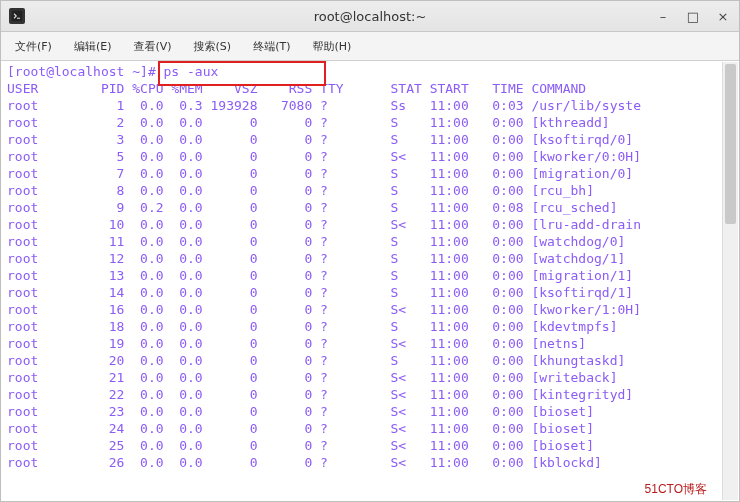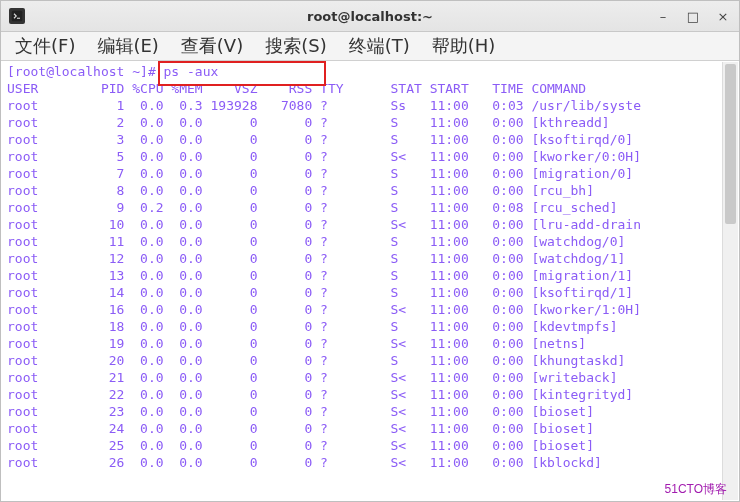--- a/index.html
+++ b/index.html
@@ -26,21 +26,21 @@
     background: linear-gradient(#ededed, #e4e4e4);
     border-bottom: 1px solid #c8c8c8;
     display: flex;
     align-items: center;
     justify-content: center;
     position: relative;
     font-size: 13px;
     color: #333;
   }
   .titlebar .title {
-    font-weight: 700;
+    font-weight: 400;
     text-align: center;
   }
   .titlebar .controls {
     position: absolute;
     right: 4px;
     top: 0;
     height: 30px;
     display: flex;
     align-items: center;
     gap: 6px;
@@ -68,21 +68,21 @@
     justify-content: center;
   }
   .titlebar .app-icon svg { width: 12px; height: 12px; }
   .menubar {
     height: 28px;
     background: #f4f4f4;
     border-bottom: 1px solid #d0d0d0;
     display: flex;
     align-items: center;
     padding: 0 8px;
-    font-size: 18px;
+    font-size: 11px;
     color: #333;
     gap: 10px;
   }
   .menubar .mitem {
     padding: 3px 6px;
     cursor: pointer;
   }
   .terminal {
     flex: 1;
     background: #ffffff;
@@ -119,24 +119,24 @@
     background: #c9c9c9;
     border-radius: 2px;
   }
   .highlight-box {
     position: absolute;
     border: 2px solid #e02020;
     pointer-events: none;
   }
   .watermark {
     position: absolute;
-    right: 12px;
+    right: 32px;
     bottom: 3px;
     font-size: 12px;
-    color: #a21caf;
+    color: #b91c1c;
     font-family: sans-serif;
   }
 </style>
 </head>
 <body>
 
 <div class="window">
 
   <div class="titlebar">
     <span class="app-icon">

